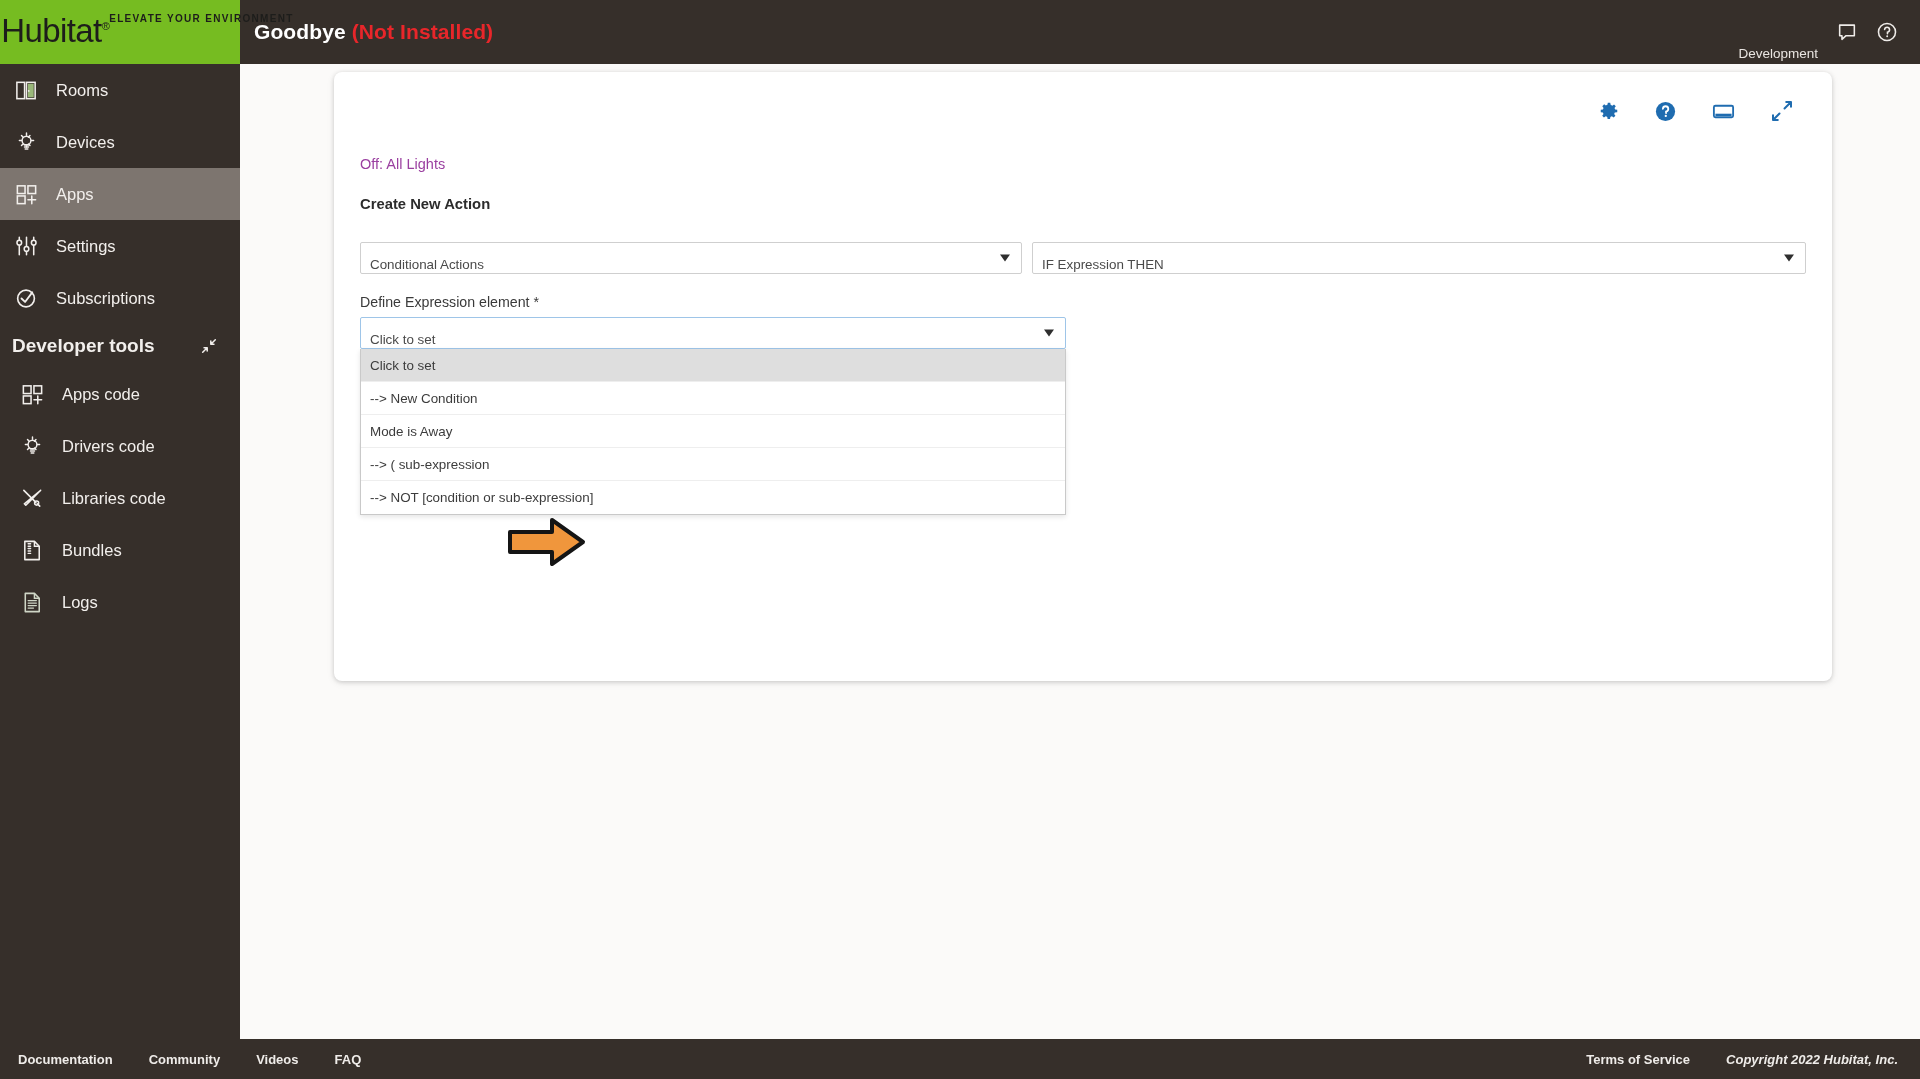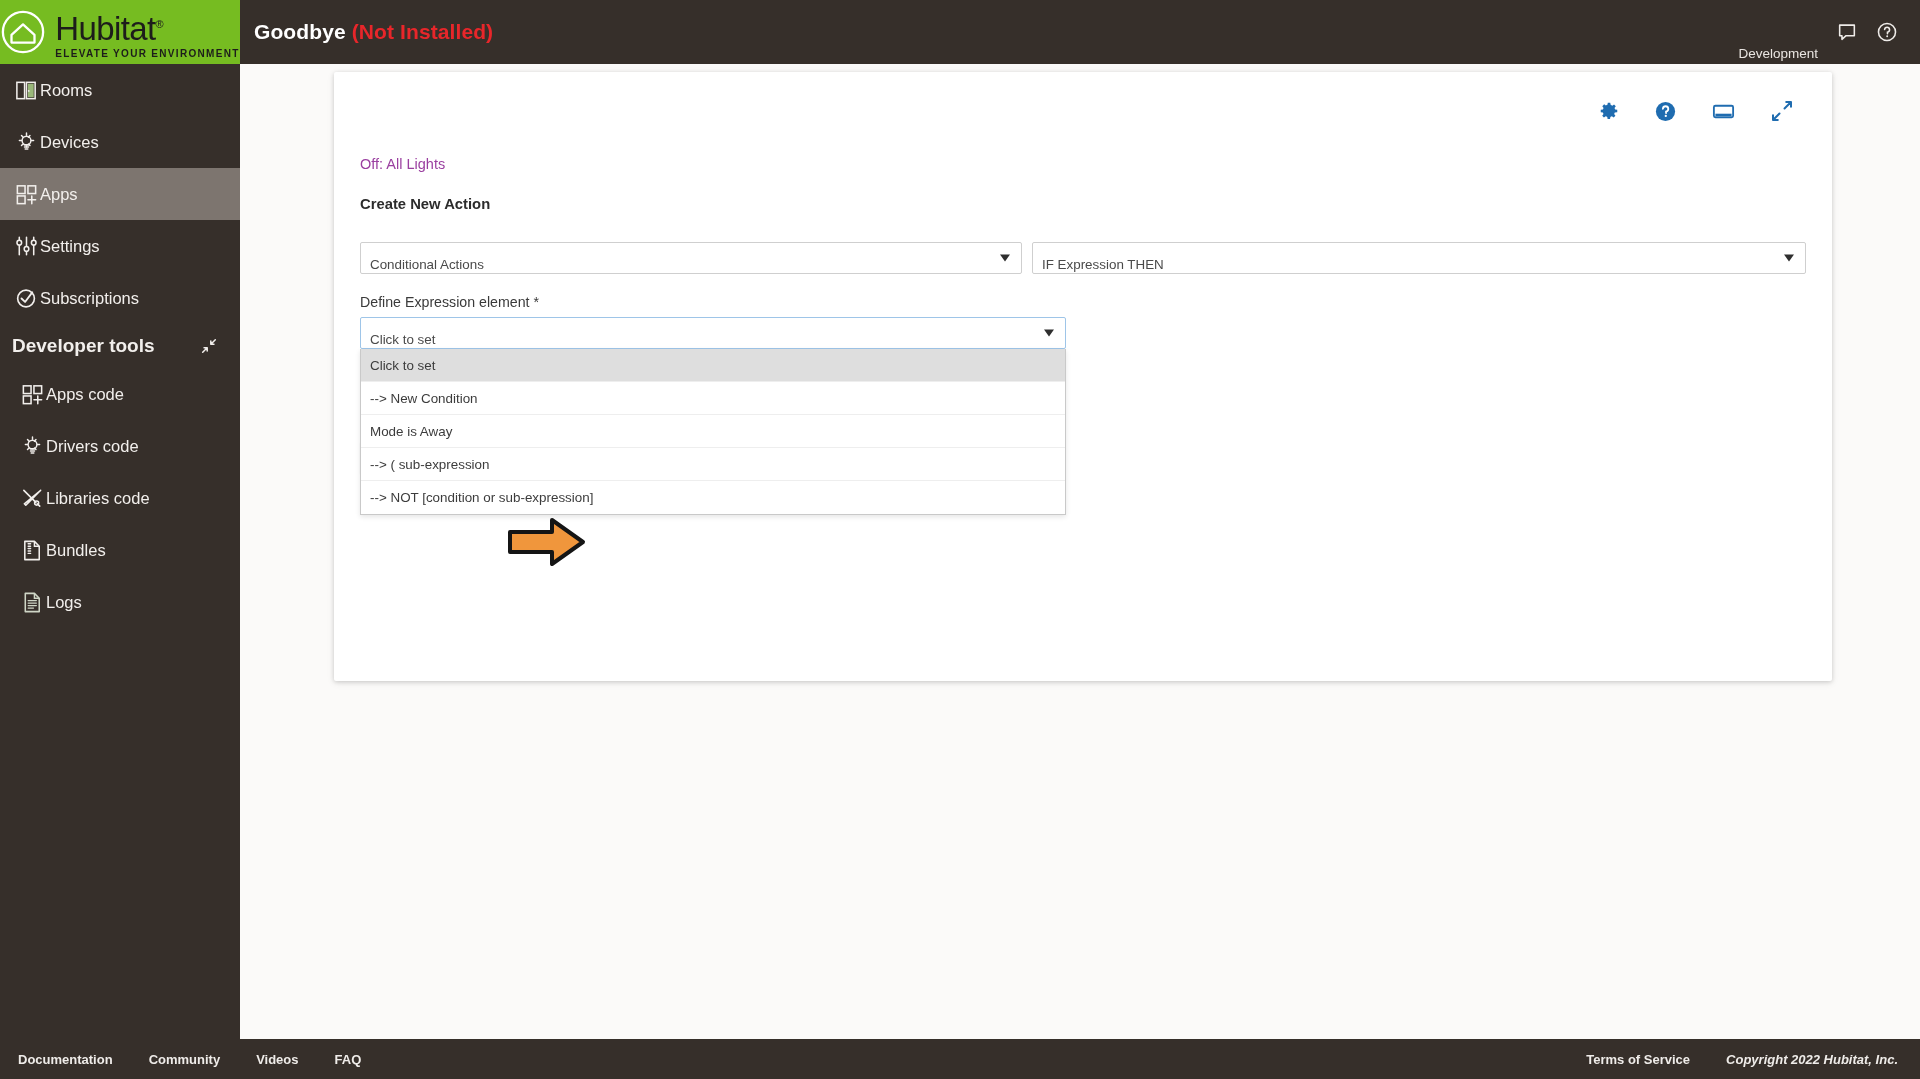--- a/index.html
+++ b/index.html
@@ -13,21 +13,21 @@
 
   
   .topbar { height: 64px; display: flex; flex: 0 0 64px; }
   .brand {
     width: 240px; flex: 0 0 240px; background: #76bc21;
     display: flex; align-items: center; justify-content: center;
     position: relative;
   }
   .brand-inner { display: flex; align-items: flex-start; gap: 9px; margin-top: 2px; }
   .brand-logo { width: 46px; height: 46px; margin-top: 1px; }
-  .brand-text { display: flex; flex-direction: column; }
+  .brand-text { display: flex; flex-direction: row; }
   .brand-name {
     font-size: 33px; line-height: 33px; color: #1d1d1b;
     letter-spacing: -0.6px; font-weight: 400; position: relative;
   }
   .brand-name sup { font-size: 11px; vertical-align: super; }
   .brand-tag {
     font-size: 10px; color: #1d1d1b; letter-spacing: 1.32px;
     margin-top: 3px; font-weight: 700; white-space: nowrap;
   }
   .topbar-main {
@@ -42,40 +42,40 @@
 
   
   .body-row { flex: 1; display: flex; min-height: 0; }
 
   
   .sidebar {
     width: 240px; flex: 0 0 240px; background: #362f2a;
     display: flex; flex-direction: column; padding-top: 0;
   }
   .nav-item {
-    display: flex; align-items: center; 
+    display: flex; align-items: center; gap: 16px;
     height: 52px; padding-left: 12px; cursor: pointer;
     color: #f2efec; font-size: 16.5px;
   }
   .nav-item.active { background: #7d756f; }
   .nav-ico { width: 28px; height: 28px; flex: 0 0 28px; display: flex; align-items: center; justify-content: center; }
   .nav-label { white-space: nowrap; }
   .section-head {
     display: flex; align-items: center; justify-content: space-between;
     height: 44px; padding: 0 22px 0 12px; color: #f2efec;
     font-size: 19px; font-weight: 700; cursor: pointer;
   }
   .collapse-ico { width: 18px; height: 18px; }
   .sub-item { padding-left: 18px; height: 52px; }
 
   
   .content { flex: 1; background: #fbfaf9; position: relative; overflow: hidden; }
   .card {
     position: absolute; left: 94px; top: 8px; width: 1498px;
-    background: #ffffff; border-radius: 2px;
+    background: #ffffff; border-radius: 8px;
     box-shadow: 0 1px 4px rgba(0,0,0,0.16), 0 2px 9px rgba(0,0,0,0.07);
     padding: 0;
     min-height: 609px;
   }
   .card-tools {
     display: flex; justify-content: flex-end; align-items: center;
     gap: 34px; padding: 22px 38px 0 0; height: 56px;
   }
   .tool-ico { cursor: pointer; display: flex; align-items: center; justify-content: center; }
 

